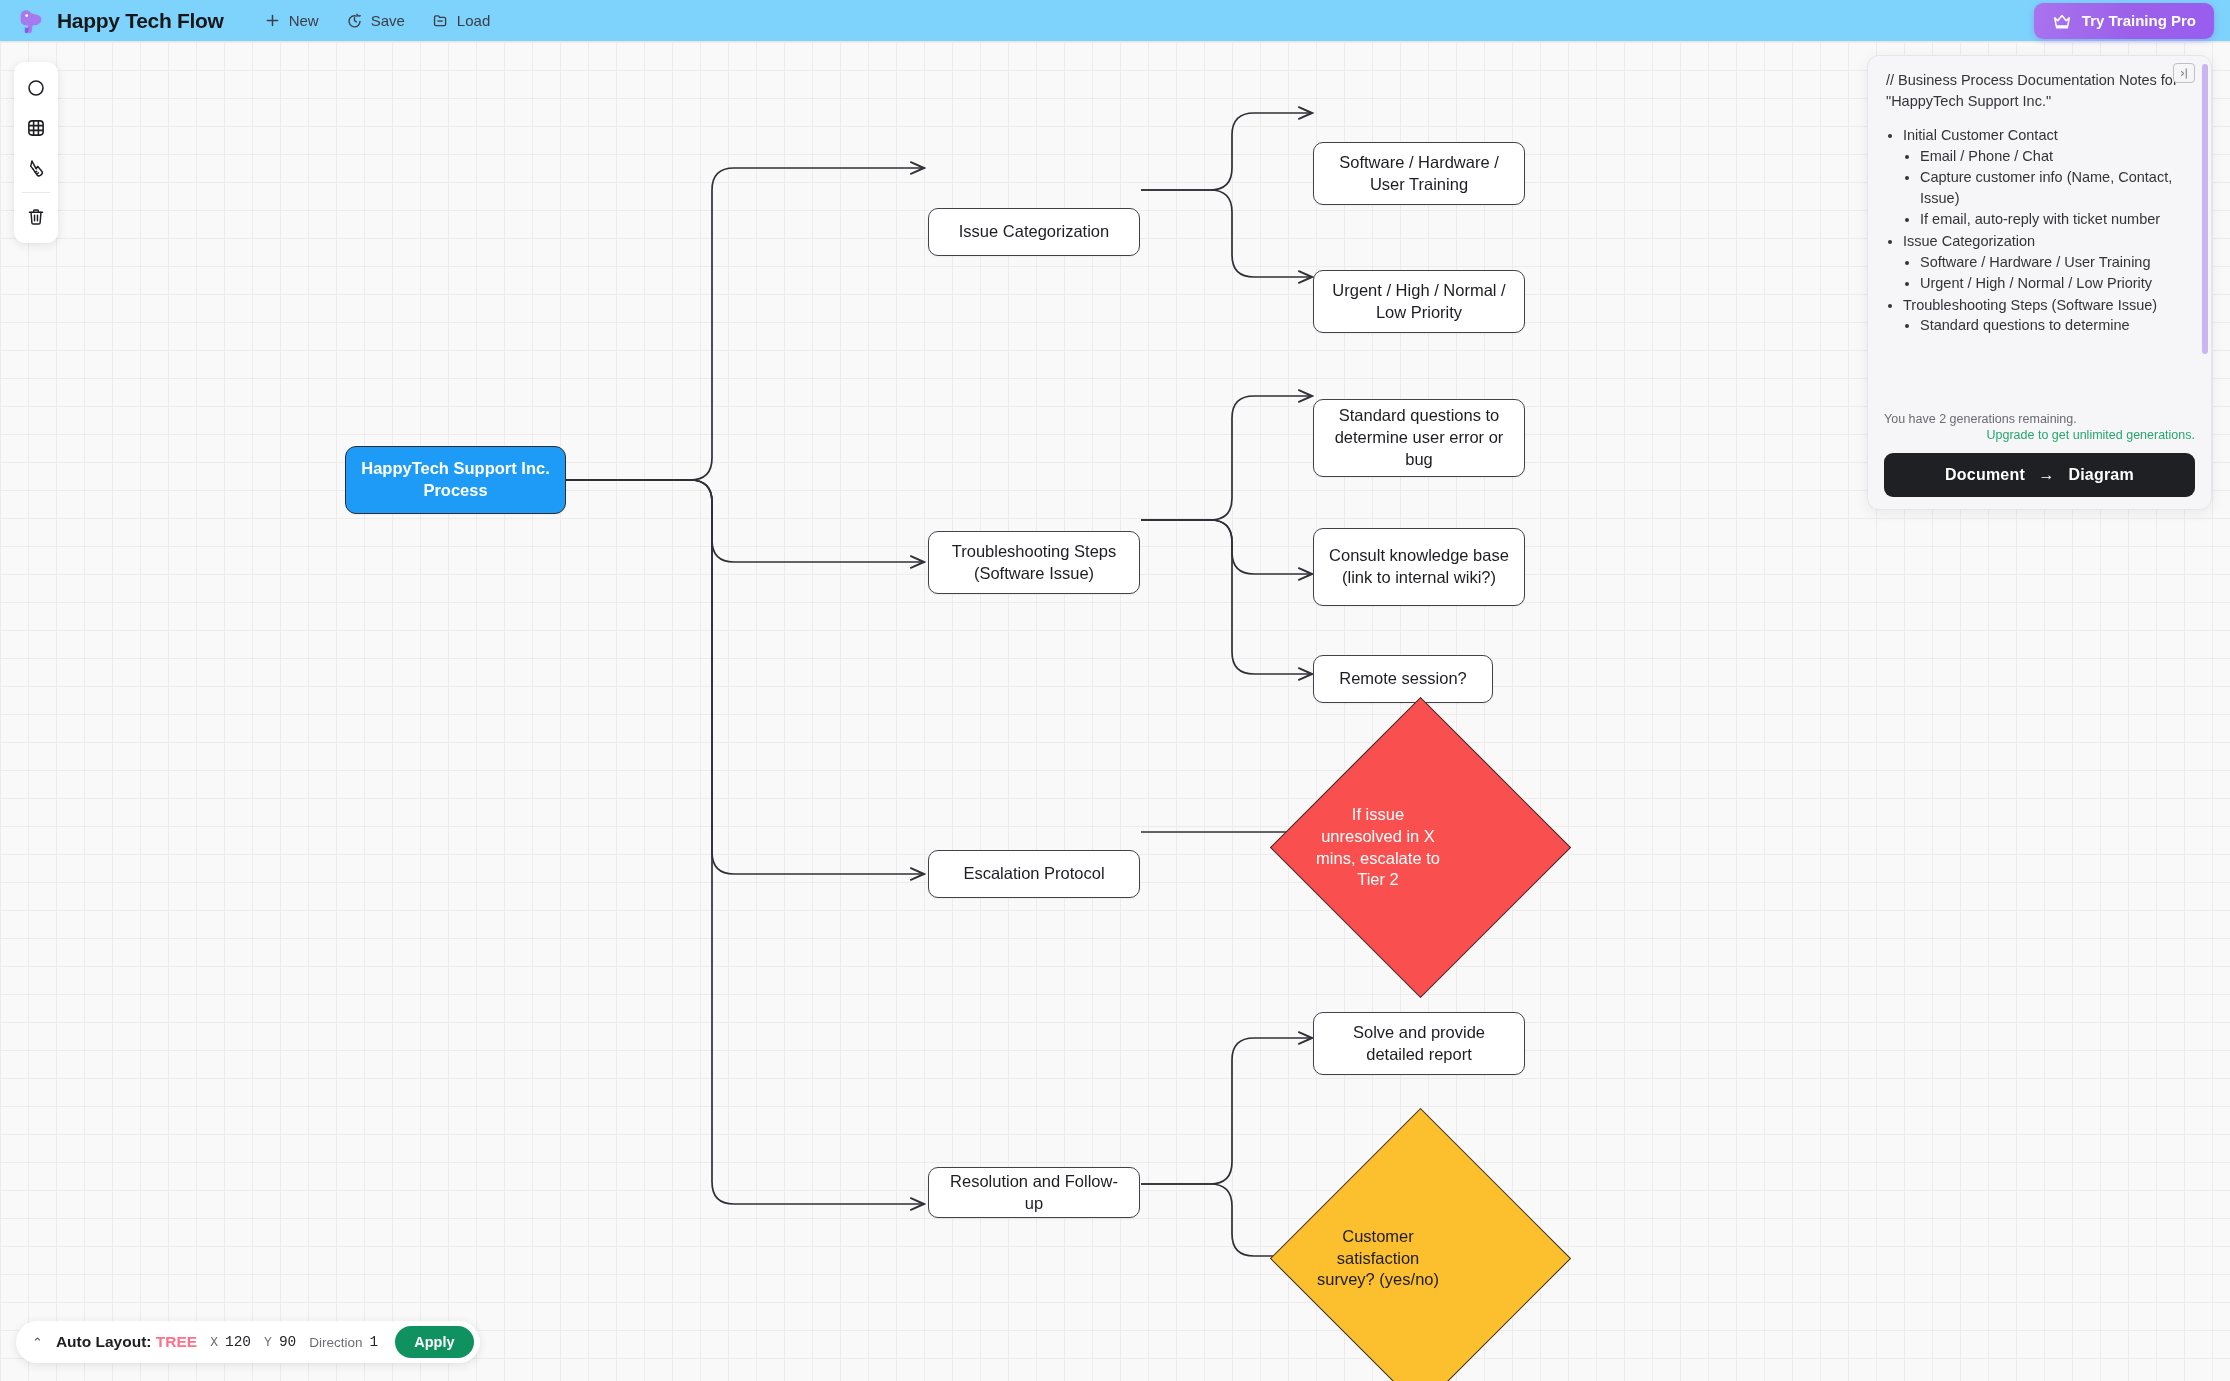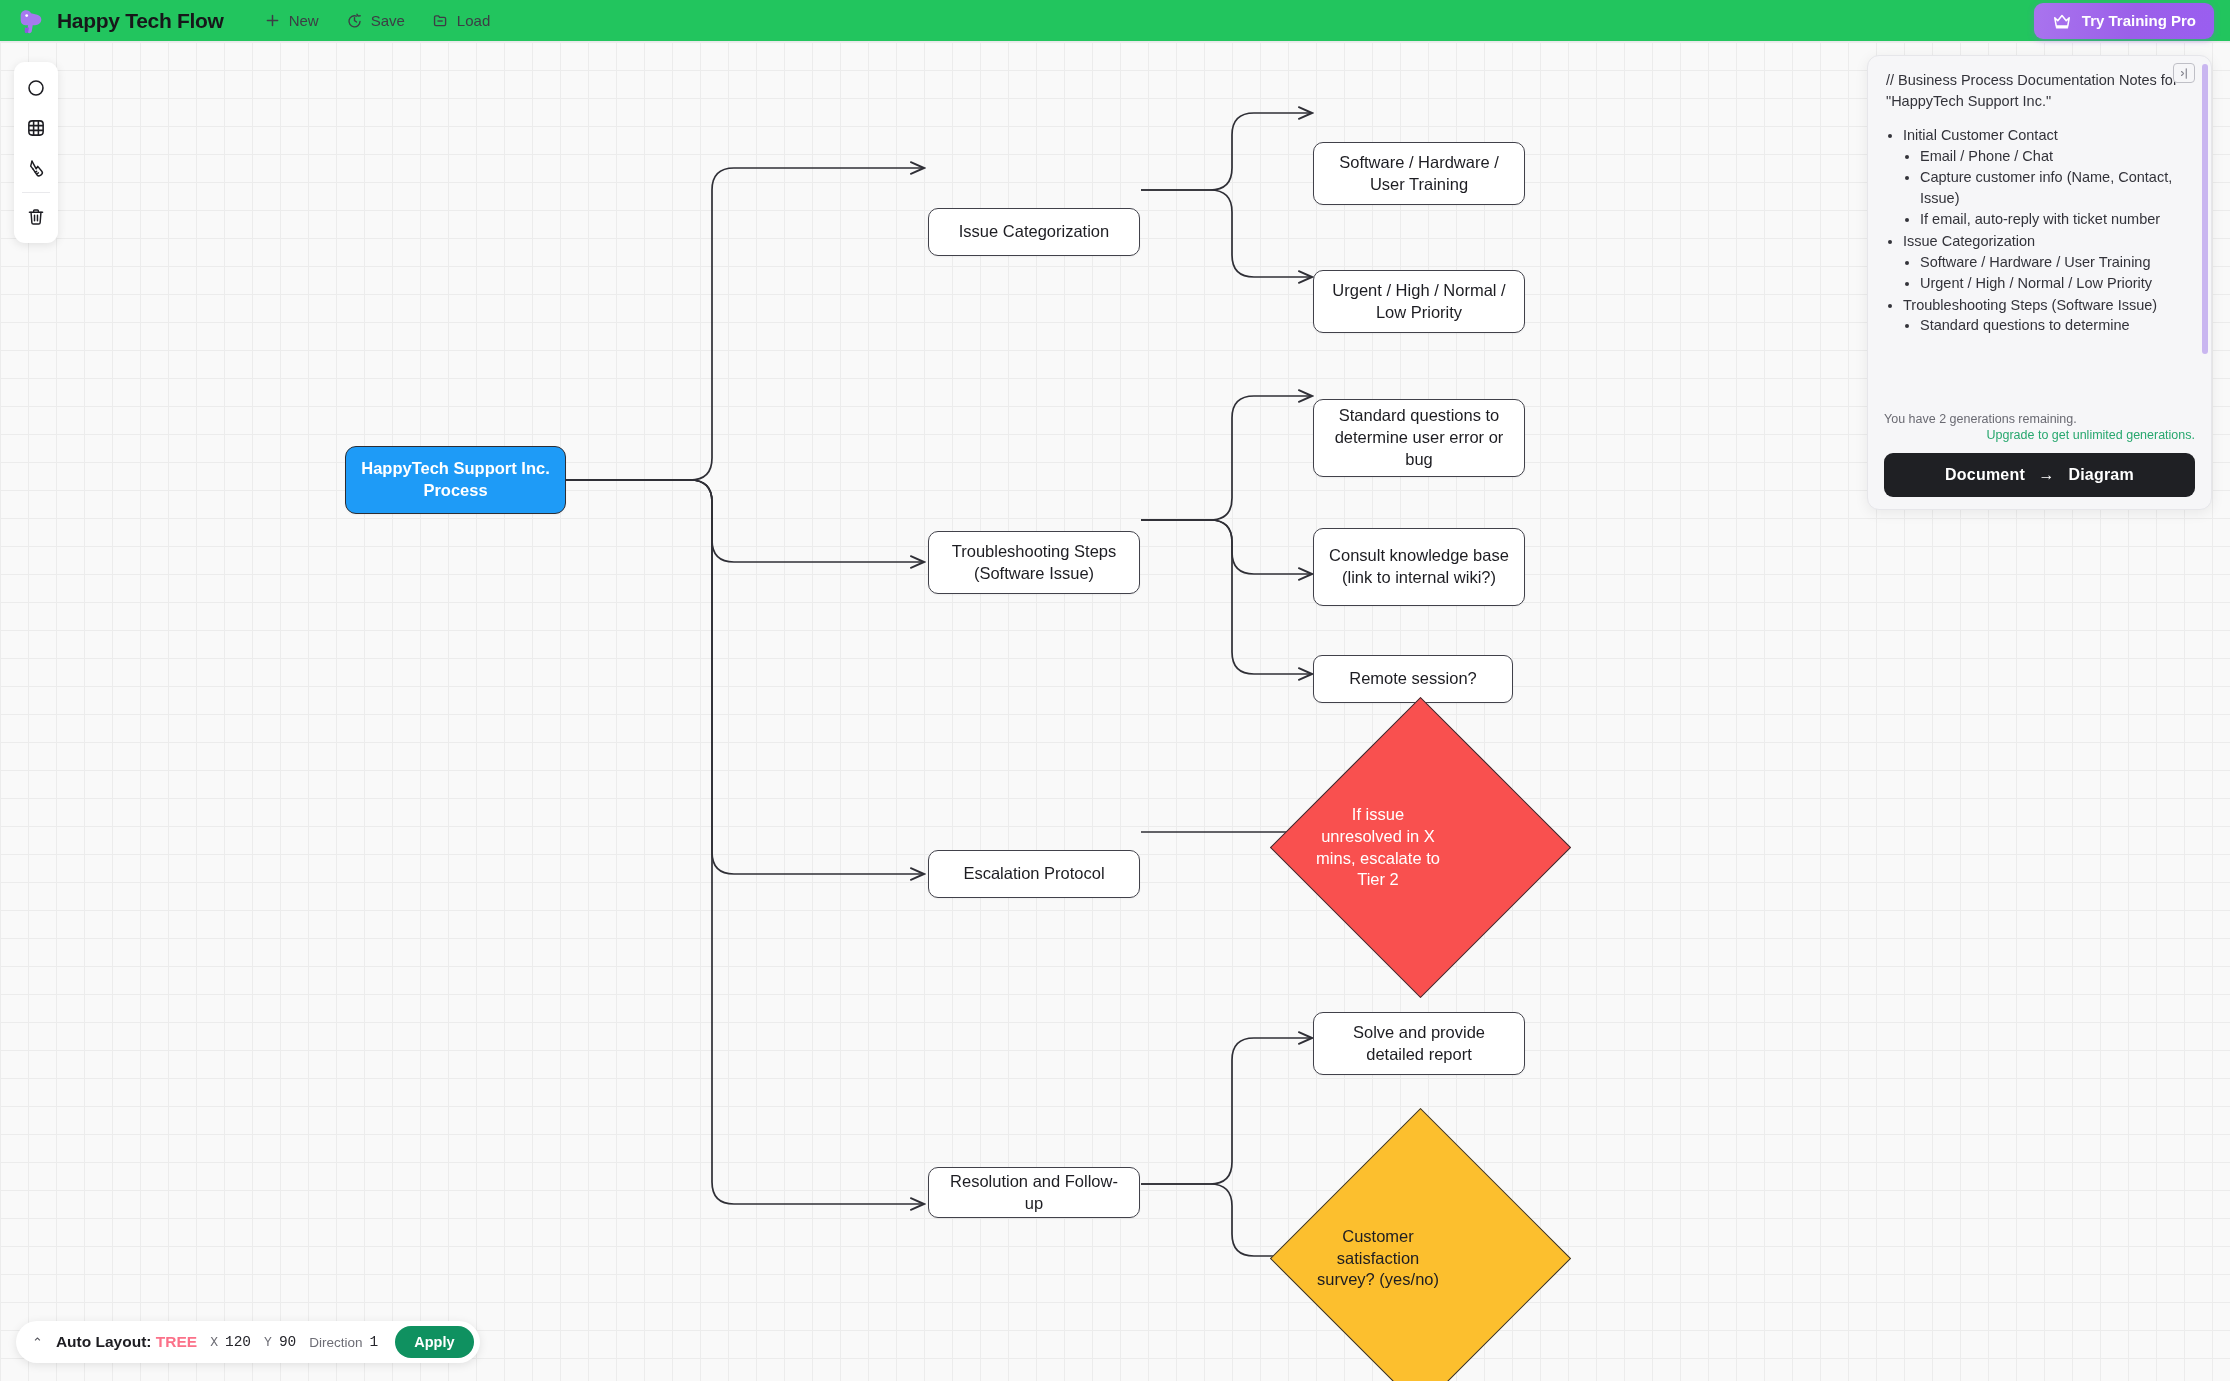--- a/index.html
+++ b/index.html
@@ -7,21 +7,21 @@
     width: 2230px; height: 1381px;
     font-family: "Liberation Sans", sans-serif;
     background: #fafafa;
     overflow: hidden;
   }
 
   
   .topbar {
     position: absolute; top: 0; left: 0;
     width: 2230px; height: 42px;
-    background: #22c55e;
+    background: #7dd3fc;
     border-bottom: 1px solid #e8e8ea;
     display: flex; align-items: center;
     padding: 4px 16px;
     z-index: 60;
   }
   .brand { display: flex; align-items: center; gap: 11px; }
   .logo-mark { width: 30px; height: 30px; display: block; }
   .app-title {
     font-size: 21px; font-weight: bold; color: #17171a;
     letter-spacing: -0.3px; white-space: nowrap;
@@ -303,21 +303,21 @@
   </div>
   <div class="node" style="left:1313px; top:228px; width:212px; height:63px;">
     <span>Urgent / High / Normal / Low Priority</span>
   </div>
   <div class="node" style="left:1313px; top:357px; width:212px; height:78px;">
     <span>Standard questions to determine user error or bug</span>
   </div>
   <div class="node" style="left:1313px; top:486px; width:212px; height:78px;">
     <span>Consult knowledge base (link to internal wiki?)</span>
   </div>
-  <div class="node" style="left:1313px; top:613px; width:200px; height:48px;border-radius:9px;">
+  <div class="node" style="left:1313px; top:613px; width:180px; height:48px;">
     <span>Remote session?</span>
   </div>
   <div class="node" style="left:1313px; top:970px; width:212px; height:63px;">
     <span>Solve and provide detailed report</span>
   </div>
 
   <div class="diamond red" style="left:1314px; top:699px; width:213px; height:213px;">
     <div class="dshape"></div>
     <div class="dlabel">If issue unresolved in X mins, escalate to Tier 2</div>
   </div>

